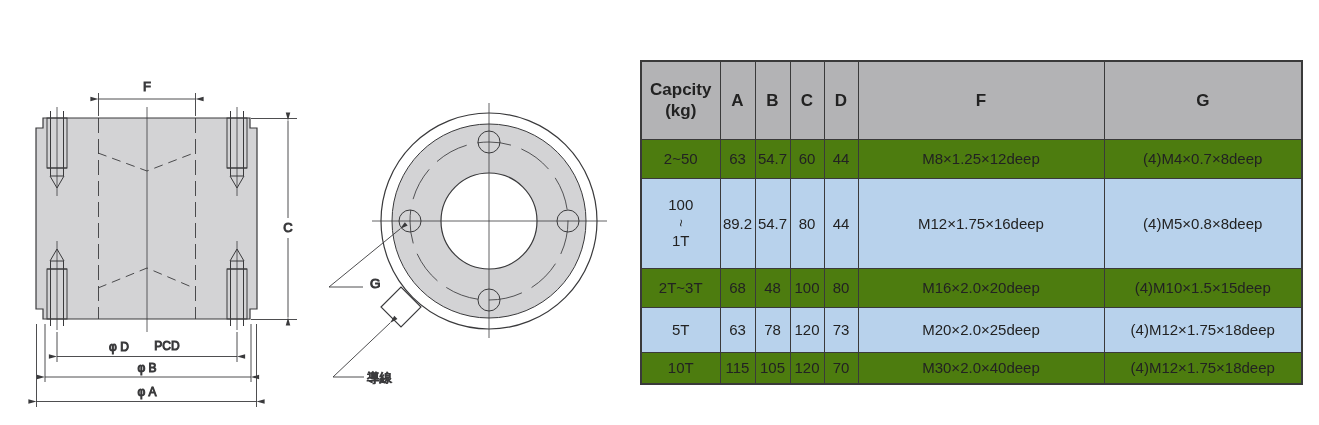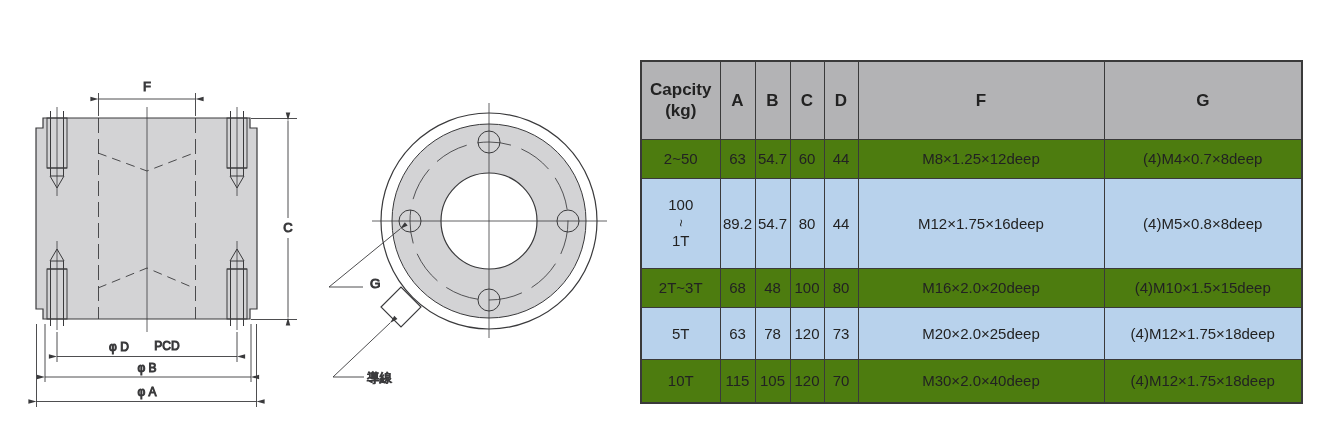--- a/index.html
+++ b/index.html
@@ -11,21 +11,21 @@
   table.spec{position:absolute;left:640px;top:60px;width:661px;
              border-collapse:collapse;table-layout:fixed;
              border:2px solid #3a3a3a;background:#4d7c0f;
              font-family:"Liberation Sans", sans-serif;color:#222;}
   table.spec td, table.spec th{border:1px solid #3a3a3a;text-align:center;vertical-align:middle;
              padding:0 2px;overflow:hidden;}
   table.spec th{background:#b3b3b5;font-weight:bold;font-size:17px;line-height:1.25;white-space:pre-line;}
   table.spec td{font-size:15px;}
   tr.hl td{background:#b8d2ec;}
   tr.r-head{height:78px;} tr.r1{height:39px;} tr.r2{height:90px;}
-  tr.r3{height:39px;margin-top:40px;} tr.r4{height:52px;} tr.r5{height:44px;margin-left:40px;}
+  tr.r3{height:39px;margin-top:40px;} tr.r4{height:45px;} tr.r5{height:32px;margin-left:40px;}
   .capline{display:block;line-height:1.45;}
   .tilde-rot{transform:rotate(90deg);font-size:13px;line-height:1.1;}
 </style>
 </head>
 <body>
 
 <div class="canvas">
 
   <svg class="drawings" width="630" height="425" viewBox="0 0 630 425">
     <defs>

